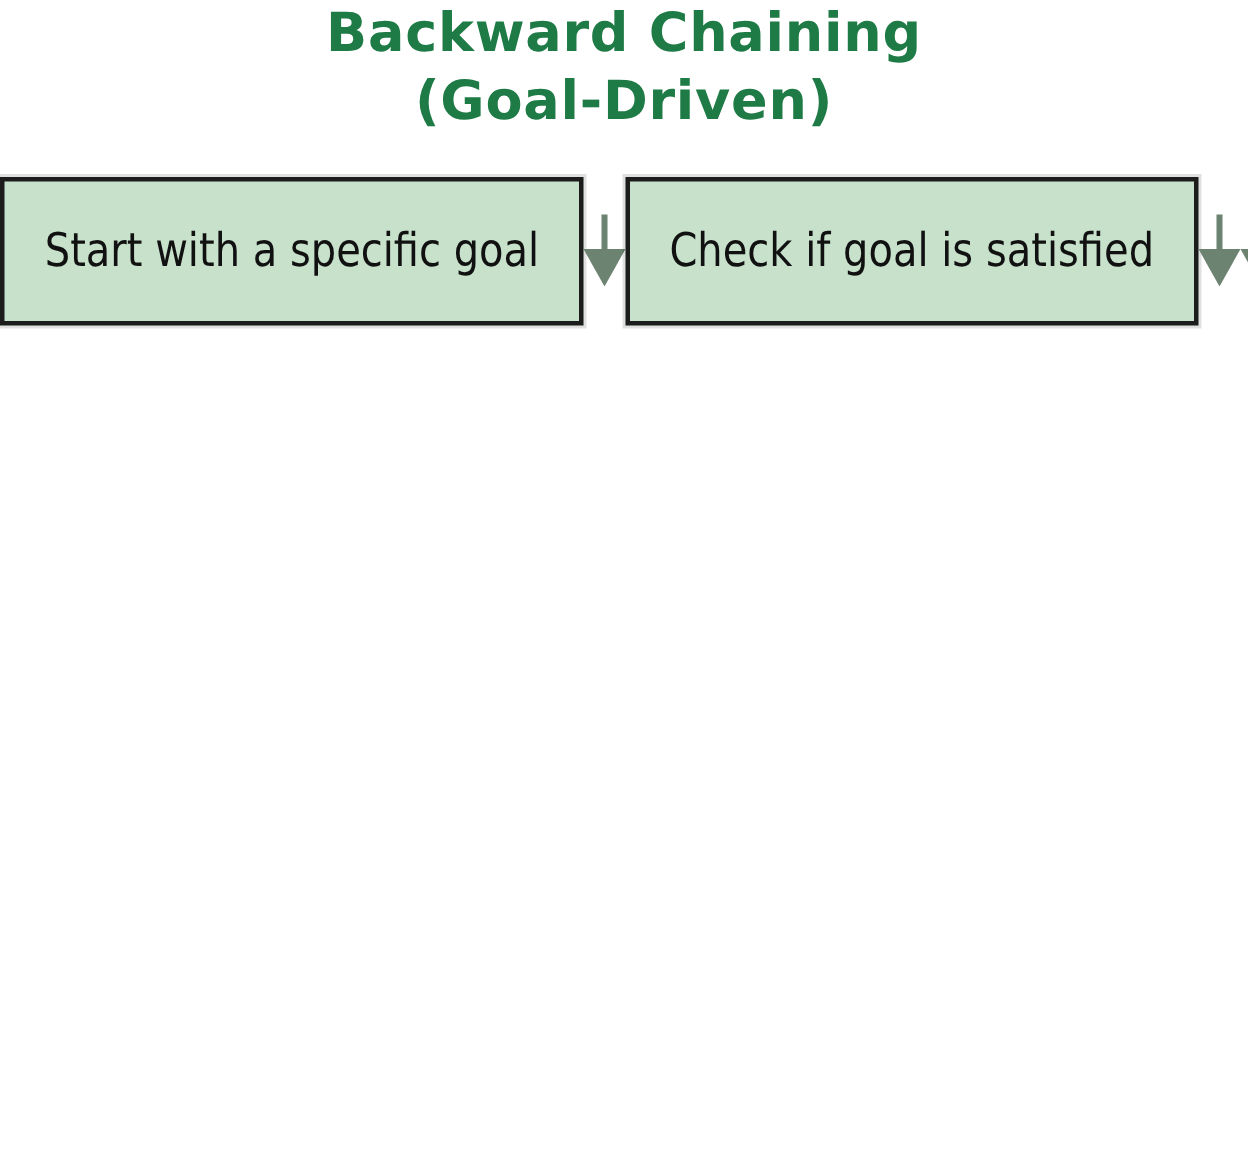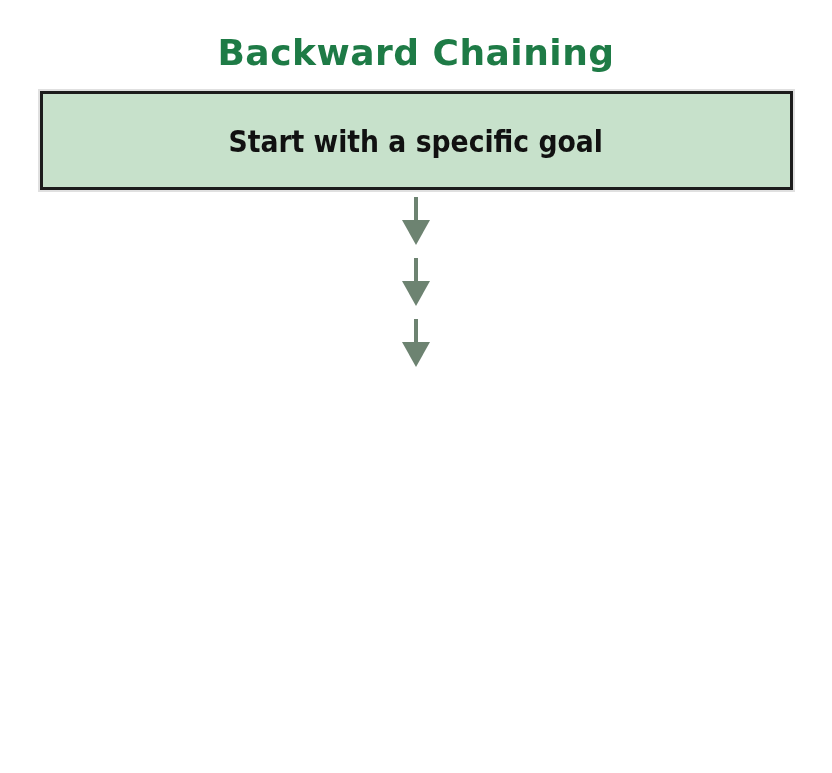--- a/index.html
+++ b/index.html
@@ -9,34 +9,34 @@
     font-family: "DejaVu Sans", sans-serif;
   }
   .canvas {
     position: relative;
     width: 832px;
     height: 773px;
     background: var(--bg, #ffffff);
     overflow: hidden;
   }
   .title {
-    margin: 16px;
-    padding-top: 14px;
+    margin: 0;
+    padding-top: 0;
     text-align: center;
     font-size: 36px;
     font-weight: bold;
     line-height: 1.26;
     color: var(--title-color, #1e7b46);
     letter-spacing: 0.5px;
   }
   .flow {
+    margin-top: 27px;
     display: flex;
-    flex-direction: column;
+    flex-direction: row;
     align-items: center;
-    font-weight: bold;
   }
   .step-box {
     box-sizing: border-box;
     width: 753px;
     height: 99px;
     border: 3px solid var(--box-border, #1c1c1c);
     background: var(--box-fill, #c7e1cb);
     box-shadow: 0 0 0 2px rgba(0,0,0,0.12);
     display: flex;
     align-items: center;
@@ -69,33 +69,37 @@
     border-top: 25px solid var(--arrow-color, #6d8371);
   }
 </style>
 </head>
 <body>
 
 <div class="canvas">
 
   <h1 class="title">
     <span>Backward Chaining</span><br>
+    <span>(Goal-Driven)</span>
   </h1>
 
   <div class="flow">
 
     <div class="step-box">
       <span class="step-label">Start with a specific goal</span>
     </div>
 
     <div class="arrow">
       <div class="arrow-stem"></div>
       <div class="arrow-head"></div>
     </div>
 
+    <div class="step-box">
+      <span class="step-label">Check if goal is satisfied</span>
+    </div>
 
     <div class="arrow">
       <div class="arrow-stem"></div>
       <div class="arrow-head"></div>
     </div>
 
 
     <div class="arrow">
       <div class="arrow-stem"></div>
       <div class="arrow-head"></div>

